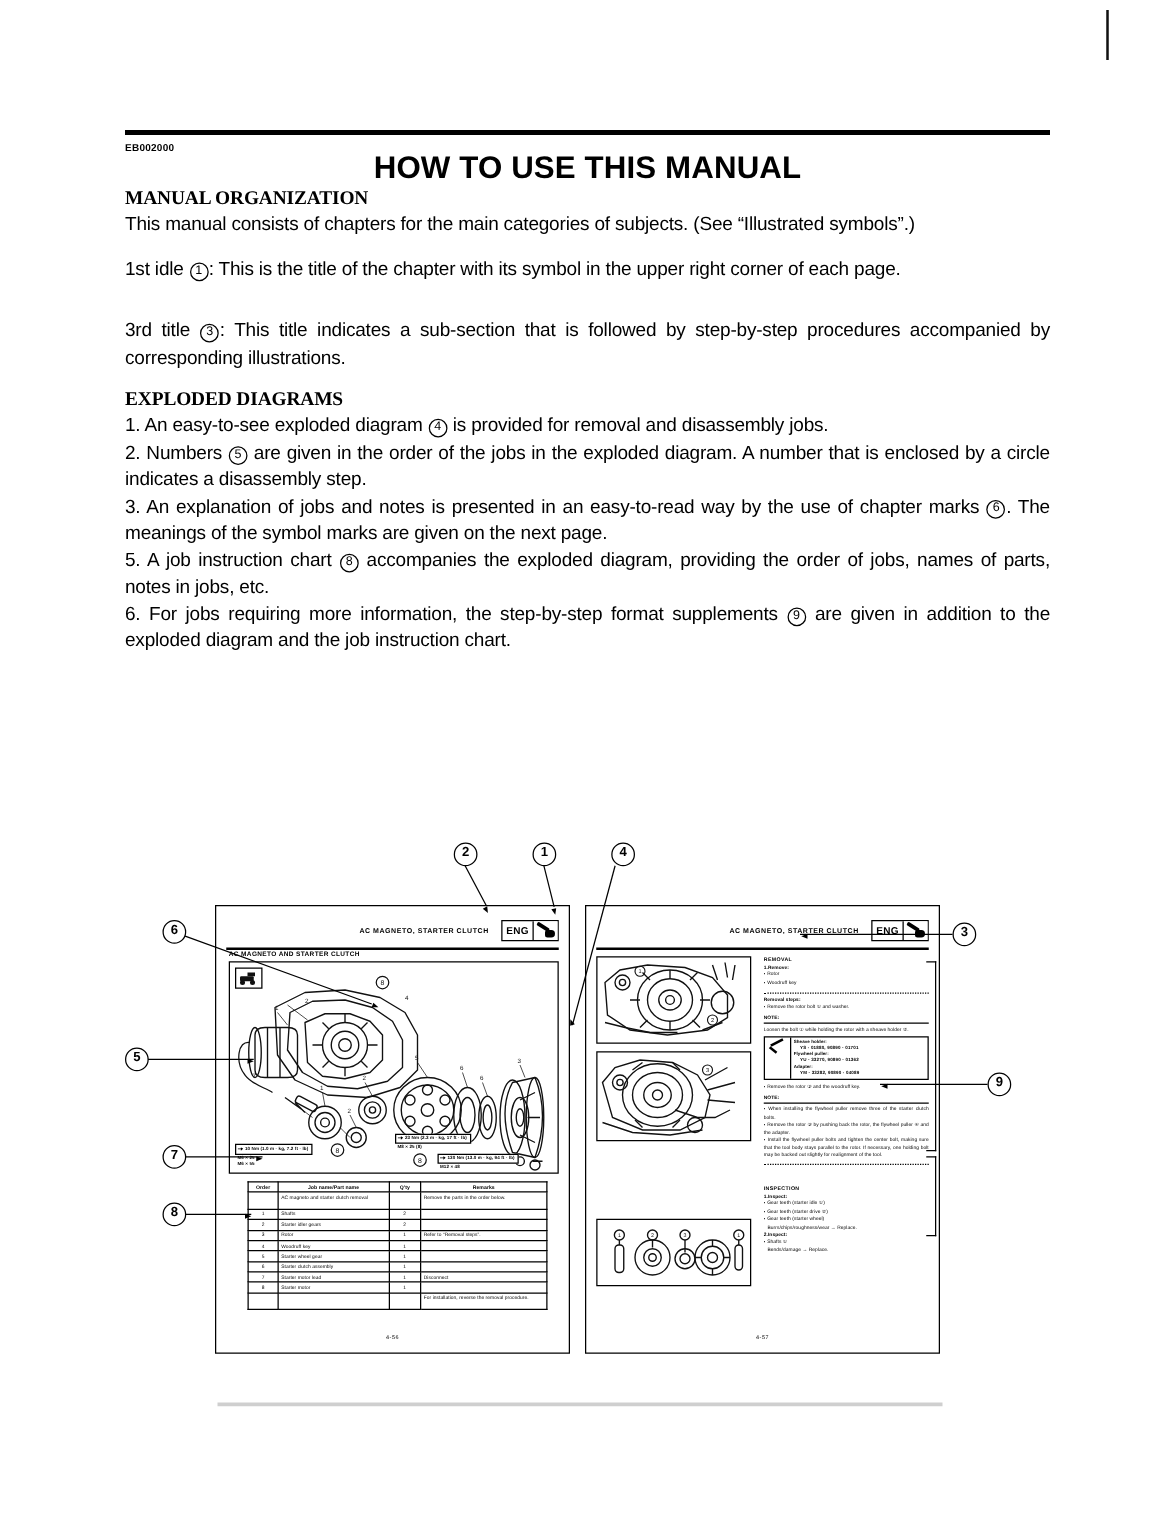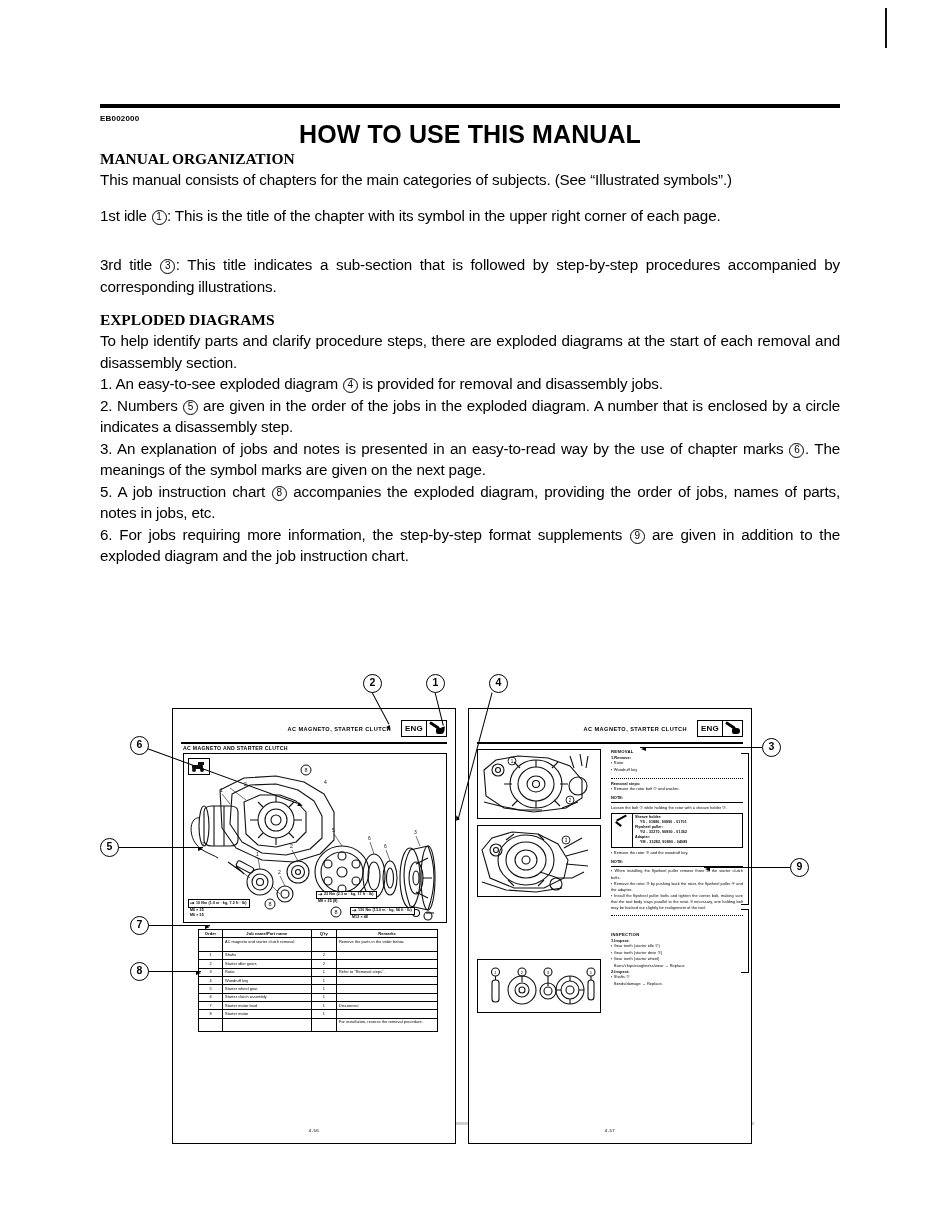--- a/index.html
+++ b/index.html
@@ -90,24 +90,24 @@
   }
 
   
   .spread {
     position: absolute;
     left: 72px; top: 40px;
     width: 580px; height: 412px;
   }
   .mpage {
     position: absolute;
-    top: 0;
+    top: 16px;
     border: 1.5px solid #000;
     background: #fff;
-    height: 436px;
+    height: 359px;
     box-sizing: border-box;
   }
   .mpage.left  { left: 0;    width: 284px; }
   .mpage.right { left: 296px; width: 284px; }
 
   .mpage-shadow {
     position: absolute;
     left: 2px; top: 414px;
     width: 580px; height: 3px;
     background: #cfcfcf;
@@ -376,21 +376,20 @@
   <div class="gap"></div>
 
 
   <div class="gap"></div>
 
   <p class="body-text just"><span>3rd title</span> <span class="cnum">3</span><span>: This title indicates a sub-section that is followed by step-by-step procedures accompanied by corresponding illustrations.</span></p>
 
   <div class="gap"></div>
 
   <h2 class="sec-head">EXPLODED DIAGRAMS</h2>
-  <p class="body-text just">To help identify parts and clarify procedure steps, there are exploded diagrams at the start of each removal and disassembly section.</p>
 
   <p class="body-text just"><span>1.</span> <span>An easy-to-see exploded diagram</span> <span class="cnum">4</span> <span>is provided for removal and disassembly jobs.</span></p>
 
   <p class="body-text just"><span>2.</span> <span>Numbers</span> <span class="cnum">5</span> <span>are given in the order of the jobs in the exploded diagram. A number that is enclosed by a circle indicates a disassembly step.</span></p>
 
   <p class="body-text just"><span>3.</span> <span>An explanation of jobs and notes is presented in an easy-to-read way by the use of chapter marks</span> <span class="cnum">6</span><span>. The meanings of the symbol marks are given on the next page.</span></p>
 
 
   <p class="body-text just"><span>5.</span> <span>A job instruction chart</span> <span class="cnum">8</span> <span>accompanies the exploded diagram, providing the order of jobs, names of parts, notes in jobs, etc.</span></p>
 

